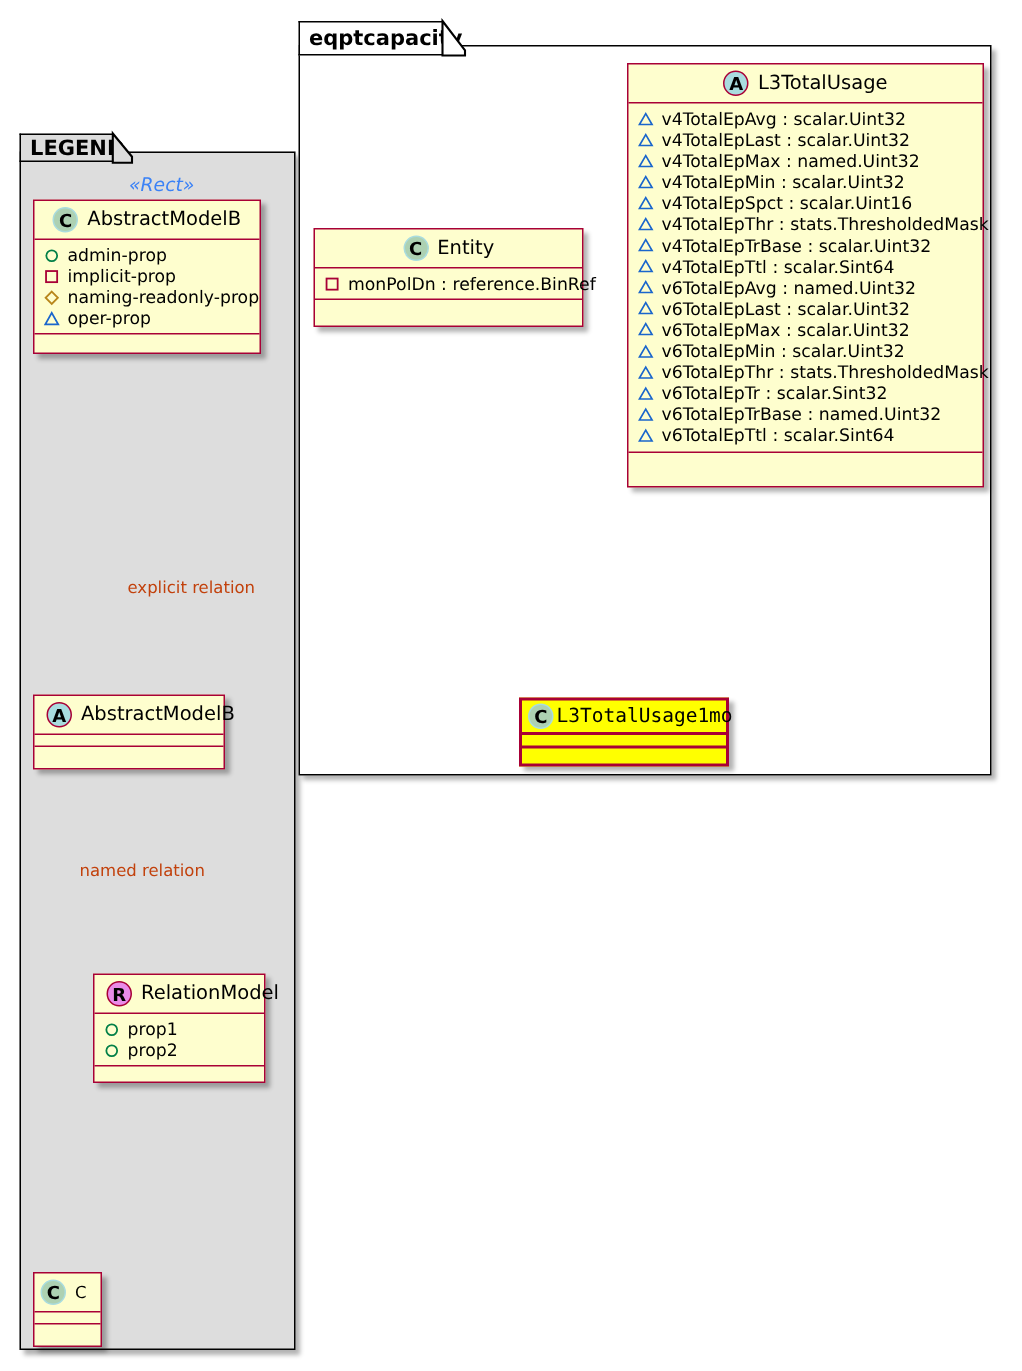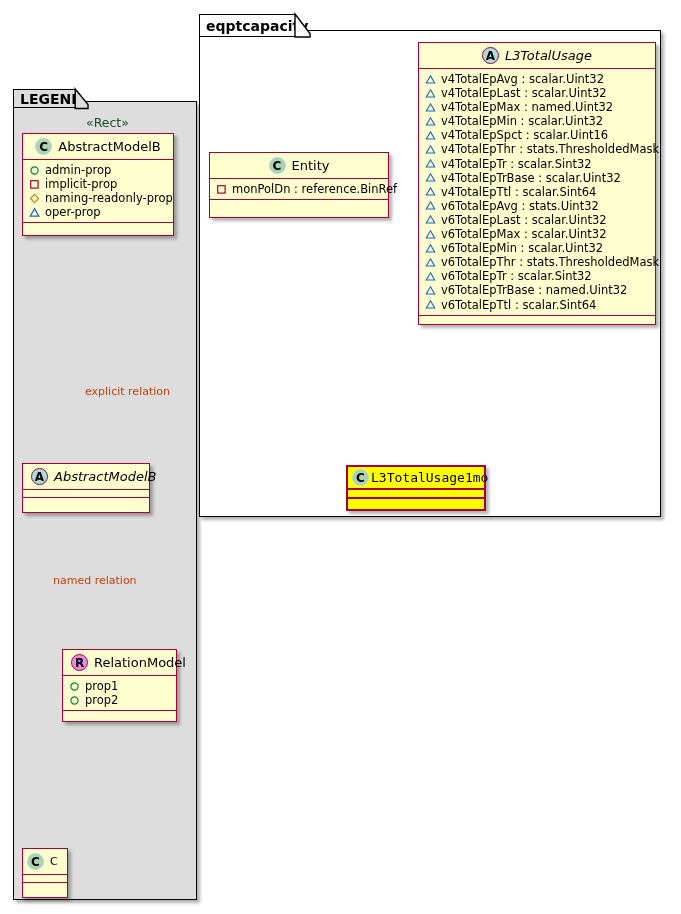--- a/index.html
+++ b/index.html
@@ -69,21 +69,21 @@
     align-items: center;
     justify-content: center;
     gap: 6px;
     padding: 4px 8px 4px 8px;
     border-bottom: 1.5px solid #A80036;
     font-size: 13px;
     color: #000000;
     white-space: nowrap;
   }
   .cls-name { font-size: 13px; }
-  .cls-name.abstract { font-style: italic; }
+  .cls-name.abstract { }
   .cls-name.mono { font-family: "DejaVu Sans Mono", "Liberation Mono", monospace; font-size: 13px; }
 
   .cls-body {
     padding: 3px 6px 3px 6px;
     border-bottom: 1.5px solid #A80036;
   }
   .cls-body.empty { height: 7px; padding: 0; }
   .cls-foot { height: 7px; }
 
   .attr {
@@ -93,21 +93,22 @@
     font-size: 11.5px;
     line-height: 14.1px;
     color: #000;
     white-space: nowrap;
   }
 
   
   .stereo {
     position: absolute;
     font-size: 12.5px;
-    color: #14532d;
+    font-style: italic;
+    color: #3b82f6;
     white-space: nowrap;
   }
 
   
   .badge {
     width: 17px; height: 17px;
     border-radius: 50%;
     display: inline-flex;
     align-items: center;
     justify-content: center;
@@ -300,39 +301,33 @@
         <div class="attr">
           <svg class="gly" viewBox="0 0 11 11">
             <path d="M 5.5 1.8 L 9.7 9.0 L 1.3 9.0 Z" stroke="#1A66CC" fill="none" stroke-width="1.1"></path>
           </svg>
           <span>v4TotalEpThr : stats.ThresholdedMask</span>
         </div>
         <div class="attr">
           <svg class="gly" viewBox="0 0 11 11">
             <path d="M 5.5 1.8 L 9.7 9.0 L 1.3 9.0 Z" stroke="#1A66CC" fill="none" stroke-width="1.1"></path>
           </svg>
-          <span>v4TotalEpTr : scalar.Sint32</span>
-        </div>
-        <div class="attr">
-          <svg class="gly" viewBox="0 0 11 11">
-            <path d="M 5.5 1.8 L 9.7 9.0 L 1.3 9.0 Z" stroke="#1A66CC" fill="none" stroke-width="1.1"></path>
-          </svg>
           <span>v4TotalEpTrBase : scalar.Uint32</span>
         </div>
         <div class="attr">
           <svg class="gly" viewBox="0 0 11 11">
             <path d="M 5.5 1.8 L 9.7 9.0 L 1.3 9.0 Z" stroke="#1A66CC" fill="none" stroke-width="1.1"></path>
           </svg>
           <span>v4TotalEpTtl : scalar.Sint64</span>
         </div>
         <div class="attr">
           <svg class="gly" viewBox="0 0 11 11">
             <path d="M 5.5 1.8 L 9.7 9.0 L 1.3 9.0 Z" stroke="#1A66CC" fill="none" stroke-width="1.1"></path>
           </svg>
-          <span>v6TotalEpAvg : stats.Uint32</span>
+          <span>v6TotalEpAvg : named.Uint32</span>
         </div>
         <div class="attr">
           <svg class="gly" viewBox="0 0 11 11">
             <path d="M 5.5 1.8 L 9.7 9.0 L 1.3 9.0 Z" stroke="#1A66CC" fill="none" stroke-width="1.1"></path>
           </svg>
           <span>v6TotalEpLast : scalar.Uint32</span>
         </div>
         <div class="attr">
           <svg class="gly" viewBox="0 0 11 11">
             <path d="M 5.5 1.8 L 9.7 9.0 L 1.3 9.0 Z" stroke="#1A66CC" fill="none" stroke-width="1.1"></path>

